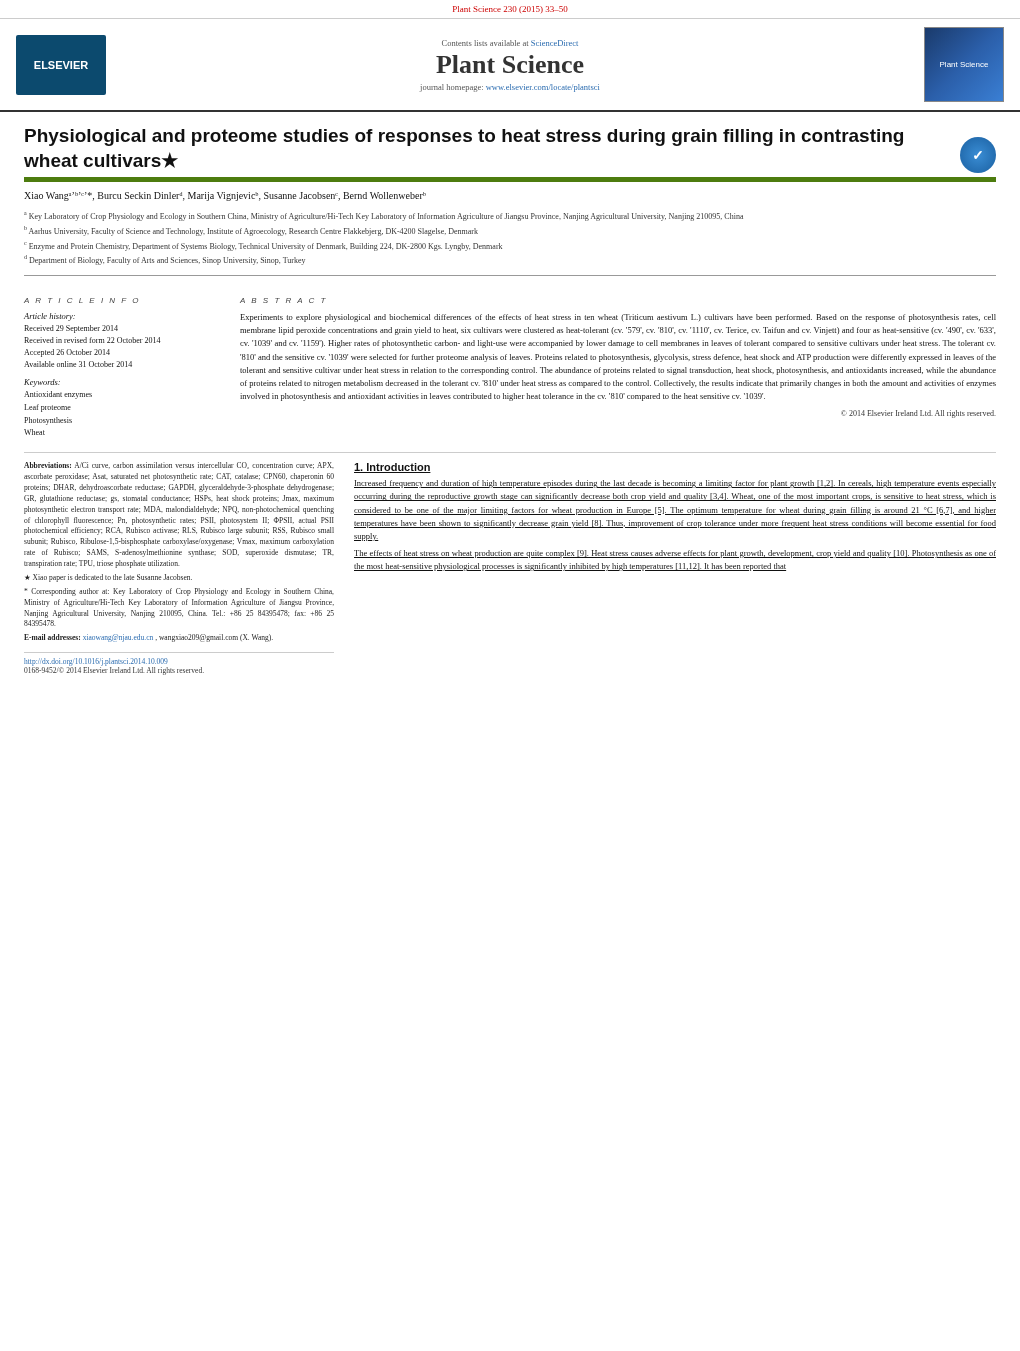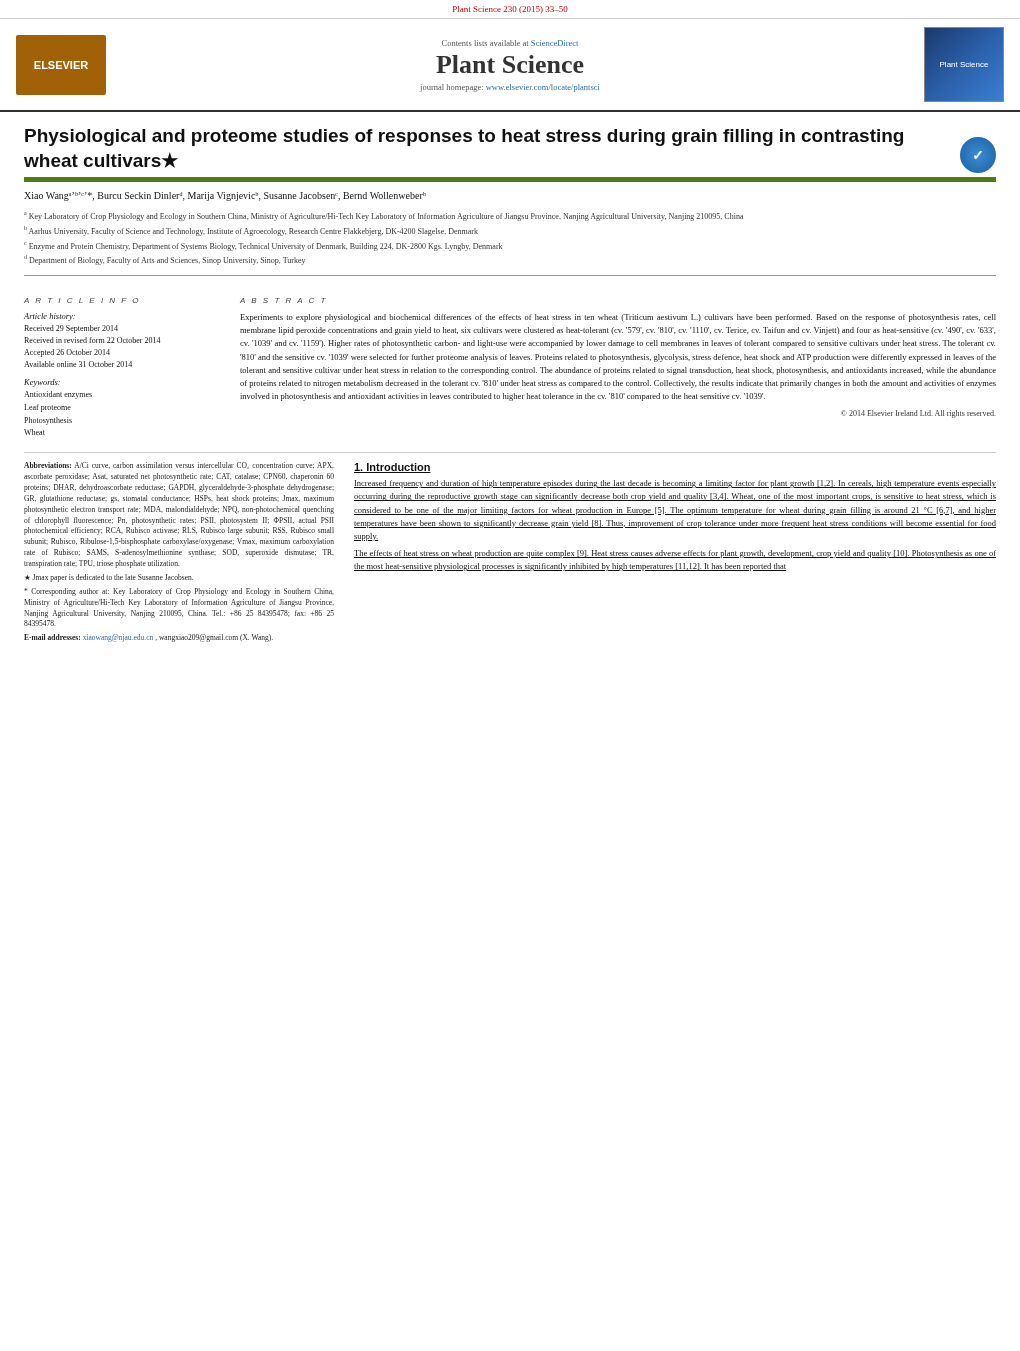--- a/index.html
+++ b/index.html
@@ -33,21 +33,21 @@
       width: 110px;
       flex-shrink: 0;
     }
     .elsevier-logo {
       display: flex;
       flex-direction: column;
       align-items: center;
       justify-content: center;
       width: 90px;
       height: 60px;
-      background: #a16207;
+      background: #0c4a6e;
       color: #fff;
       font-size: 11px;
       font-weight: bold;
       border-radius: 2px;
       font-family: Arial, sans-serif;
     }
     .header-center {
       flex: 1;
       text-align: center;
     }
@@ -361,27 +361,33 @@
     </div>
   </div>
 
   <div class="footnotes-area">
     <div class="footnotes-left">
       <div class="fn-text">
         <p>
           <span class="bold">Abbreviations:</span>
           <span>A/Ci curve, carbon assimilation versus intercellular CO₂ concentration curve; APX, ascorbate peroxidase; Asat, saturated net photosynthetic rate; CAT, catalase; CPN60, chaperonin 60 proteins; DHAR, dehydroascorbate reductase; GAPDH, glyceraldehyde-3-phosphate dehydrogenase; GR, glutathione reductase; gs, stomatal conductance; HSPs, heat shock proteins; Jmax, maximum photosynthetic electron transport rate; MDA, malondialdehyde; NPQ, non-photochemical quenching of chlorophyll fluorescence; Pn, photosynthetic rates; PSII, photosystem II; ΦPSII, actual PSII photochemical efficiency; RCA, Rubisco activase; RLS, Rubisco large subunit; RSS, Rubisco small subunit; Rubisco, Ribulose-1,5-bisphosphate carboxylase/oxygenase; Vmax, maximum carboxylation rate of Rubisco; SAMS, S-adenosylmethionine synthase; SOD, superoxide dismutase; TR, transpiration rate; TPU, triose phosphate utilization.</span>
         </p>
-        <p>★ Jmax paper is dedicated to the late Susanne Jacobsen.</p>
+        <p>★ Xiao paper is dedicated to the late Susanne Jacobsen.</p>
         <p>* Corresponding author at: Key Laboratory of Crop Physiology and Ecology in Southern China, Ministry of Agriculture/Hi-Tech Key Laboratory of Information Agriculture of Jiangsu Province, Nanjing Agricultural University, Nanjing 210095, China. Tel.: +86 25 84395478; fax: +86 25 84395478.</p>
         <p>
           <span class="bold">E-mail addresses:</span>
           <a>xiaowang@njau.edu.cn</a>
           <span>, wangxiao209@gmail.com (X. Wang).</span>
         </p>
+      </div>
+      <div class="bottom-info">
+        <div style="color:#2b6cb0; cursor:pointer;">
+          <span>http://dx.doi.org/10.1016/j.plantsci.2014.10.009</span>
+        </div>
+        <div>0168-9452/© 2014 Elsevier Ireland Ltd. All rights reserved.</div>
       </div>
     </div>
     <div class="footnotes-right">
       <div class="intro-section">
         <div class="intro-section section-number">1.  Introduction</div>
         <div class="intro-text">
           <p>Increased frequency and duration of high temperature episodes during the last decade is becoming a limiting factor for plant growth [1,2]. In cereals, high temperature events especially occurring during the reproductive growth stage can significantly decrease both crop yield and quality [3,4]. Wheat, one of the most important crops, is sensitive to heat stress, which is considered to be one of the major limiting factors for wheat production in Europe [5]. The optimum temperature for wheat during grain filling is around 21 °C [6,7], and higher temperatures have been shown to significantly decrease grain yield [8]. Thus, improvement of crop tolerance under more frequent heat stress conditions will become essential for food supply.</p>
           <p>The effects of heat stress on wheat production are quite complex [9]. Heat stress causes adverse effects for plant growth, development, crop yield and quality [10]. Photosynthesis as one of the most heat-sensitive physiological processes is significantly inhibited by high temperatures [11,12]. It has been reported that</p>
         </div>
       </div>

